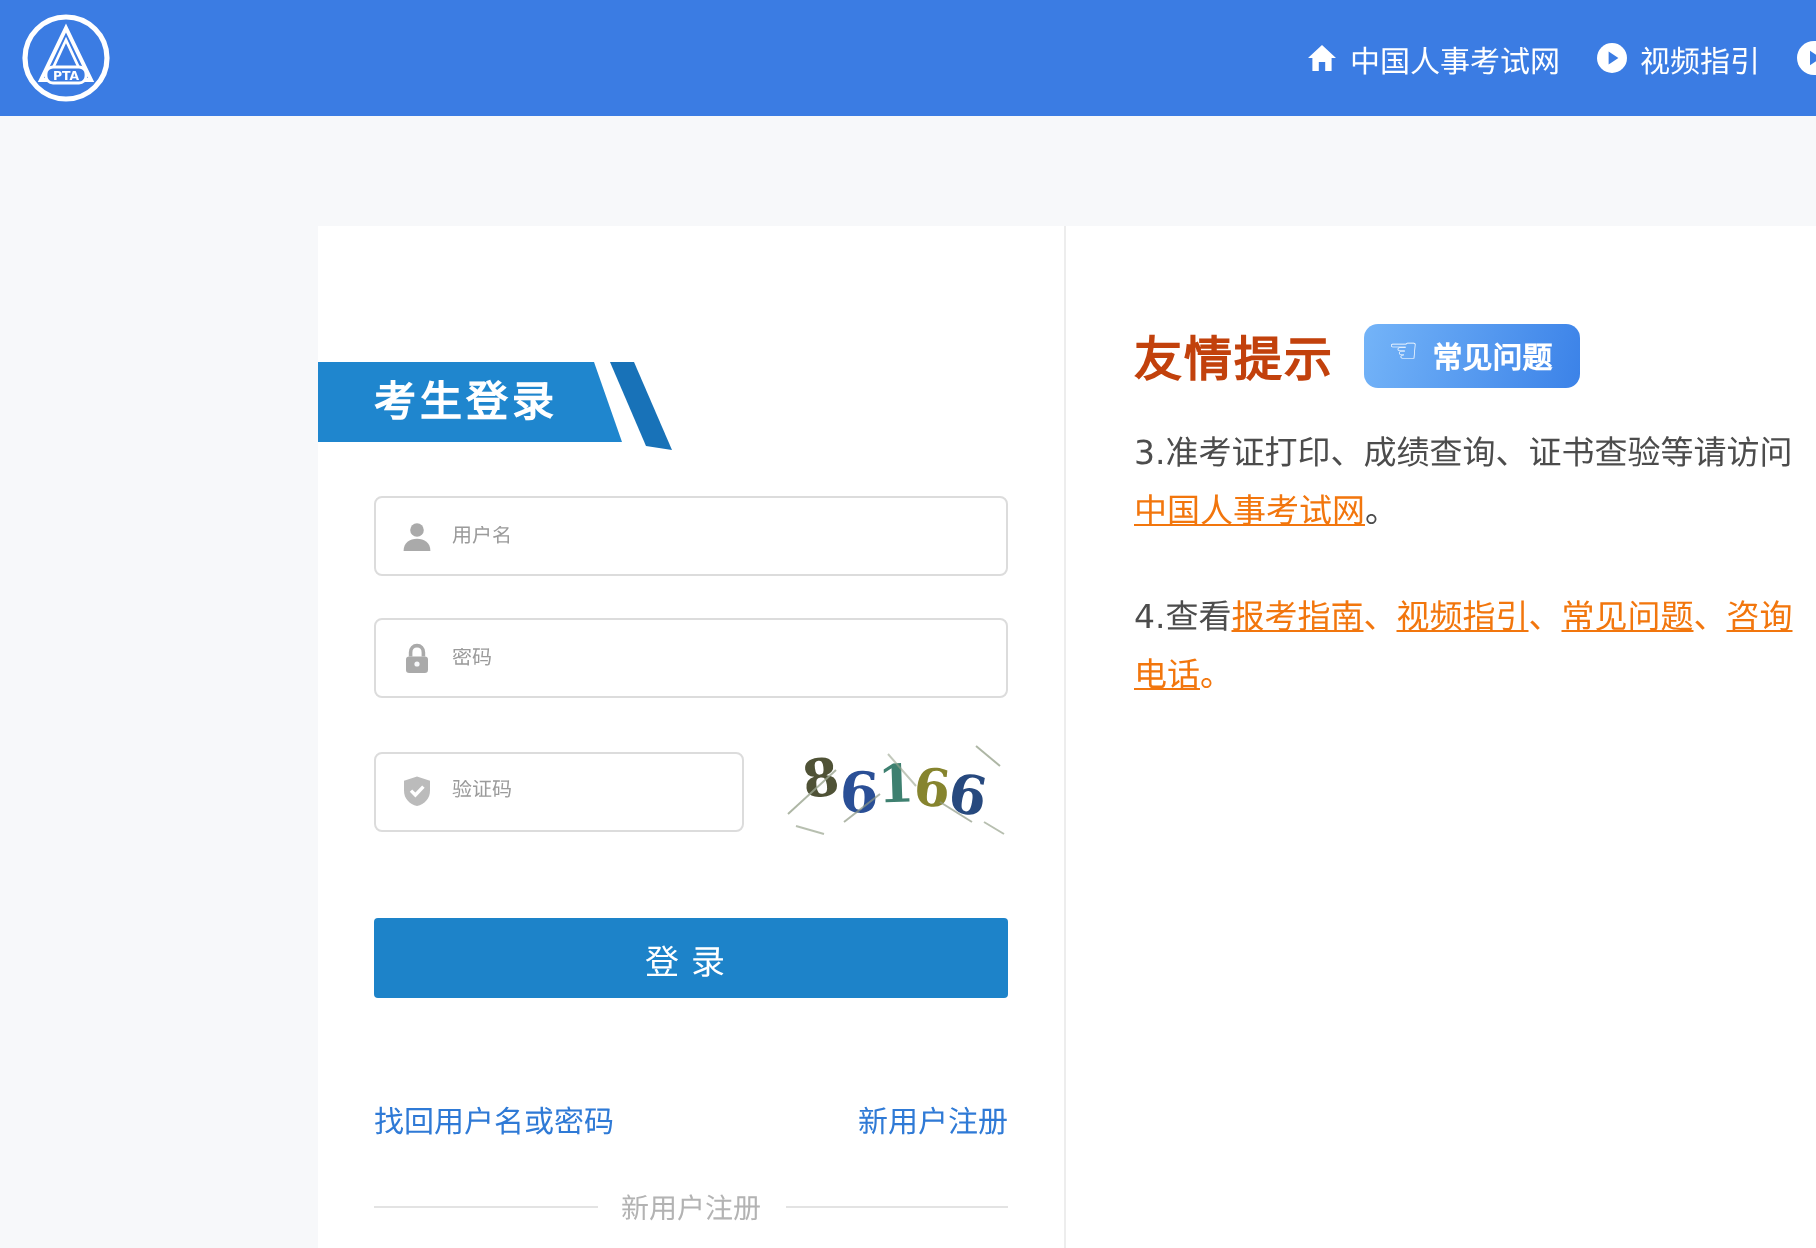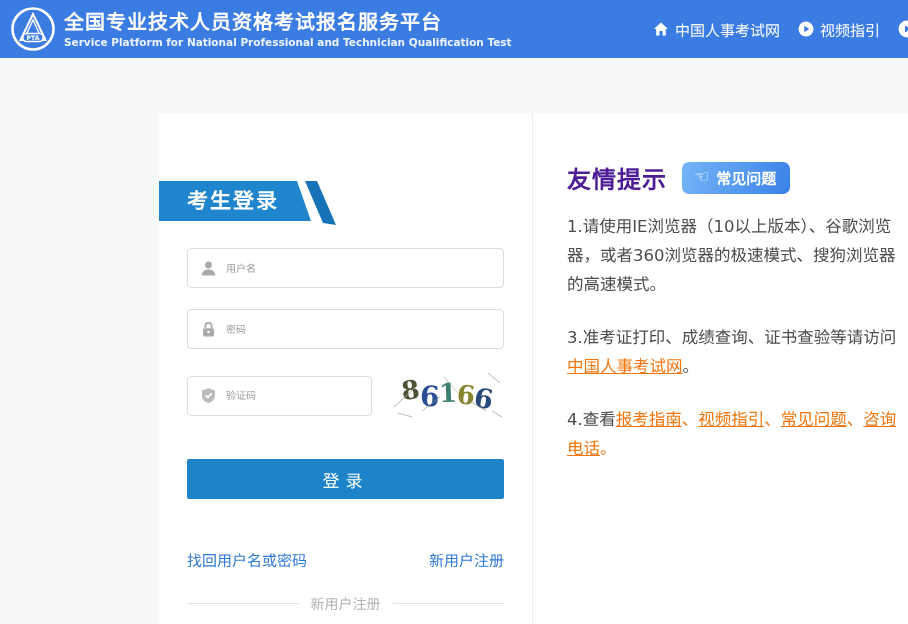--- a/index.html
+++ b/index.html
@@ -57,21 +57,21 @@
   .links-row a { color:#2f7ad6; font-size:15px; text-decoration:none; cursor:pointer;margin-top:32px; }
 
   .alt-divider { margin-top:23px; display:flex; align-items:center; gap:12px; color:#b3b3b3; font-size:14px; }
   .alt-divider::before, .alt-divider::after { content:""; flex:1; height:1px; background:#e3e3e3; }
   .alt-login { margin-top:13px; display:flex; justify-content:center; }
   .alt-circle { width:54px; height:54px; border-radius:50%; background:#f1f1f1;
                 display:flex; align-items:flex-start; justify-content:center; cursor:pointer; }
 
   
   .tips-header { display:flex; align-items:center; gap:15px; }
-  .tips-title { color:#4c1d95; font-size:24px; font-weight:bold; letter-spacing:1px; }
+  .tips-title { color:#c2410c; font-size:24px; font-weight:bold; letter-spacing:1px; }
   .faq-pill { display:flex; align-items:center; gap:7px; padding:5px 14px 6px 12px; border-radius:7px;
               background:linear-gradient(105deg,#74b4f8 0%,#3b82e8 100%);
               color:#fff; font-size:15px; font-weight:bold; text-decoration:none; cursor:pointer; }
   .faq-hand { font-size:17px; line-height:1; transform:translateY(-1px); }
   .tips-list { width:341px; margin-top:17px; font-size:16.5px; line-height:29px; color:#4c4c4c; }
   .tips-list p { margin-bottom:24px; }
   .tip-link { color:#f2760d; text-decoration:underline; cursor:pointer; }
   .orange-text { color:#f2760d; }
 </style>
 </head>
@@ -81,24 +81,20 @@
 
   <div class="header">
     <div class="header-left">
       <svg class="logo-badge" viewBox="0 0 46 46">
         <circle cx="23" cy="23" r="20.5" fill="none" stroke="#ffffff" stroke-width="2.6"></circle>
         <path d="M23 8 L35.5 34 L10.5 34 Z" fill="none" stroke="#ffffff" stroke-width="2"></path>
         <path d="M23 14 L29.5 28 L16.5 28 Z" fill="none" stroke="#ffffff" stroke-width="1.4"></path>
         <rect x="13" y="27.5" width="20" height="8" rx="3.5" fill="#3b7ce3" stroke="#ffffff" stroke-width="1.4"></rect>
         <text x="23" y="34" text-anchor="middle" font-size="6.2" font-weight="bold" fill="#ffffff" font-family="DejaVu Sans, sans-serif">PTA</text>
       </svg>
-      <div class="title-block">
-        <div class="title-cn">全国专业技术人员资格考试报名服务平台</div>
-        <div class="title-en">Service Platform for National Professional and Technician Qualification Test</div>
-      </div>
     </div>
     <div class="header-nav">
       <a class="nav-link">
         <svg class="nav-icon" viewBox="0 0 16 16">
           <path d="M8 1.5 L15 8 H12.8 V14.5 H9.6 V10 H6.4 V14.5 H3.2 V8 H1 Z" fill="#ffffff"></path>
         </svg>
         <span>中国人事考试网</span>
       </a>
       <a class="nav-link">
         <svg class="nav-icon" viewBox="0 0 16 16">
@@ -199,20 +195,19 @@
 
     <div class="tips-panel">
       <div class="tips-header">
         <div class="tips-title">友情提示</div>
         <a class="faq-pill">
           <span class="faq-hand">☜</span>
           <span>常见问题</span>
         </a>
       </div>
       <div class="tips-list">
-          <p><span>1.请使用IE浏览器（10以上版本）、谷歌浏览器，或者360浏览器的极速模式、搜狗浏览器的高速模式。</span></p>
           <p><span>3.准考证打印、成绩查询、证书查验等请访问</span><a class="tip-link">中国人事考试网</a><span>。</span></p>
           <p><span>4.查看</span><a class="tip-link">报考指南</a><span class="orange-text">、</span><a class="tip-link">视频指引</a><span class="orange-text">、</span><a class="tip-link">常见问题</a><span class="orange-text">、</span><a class="tip-link">咨询电话</a><span class="orange-text">。</span></p>
         </div>
     </div>
 
   </div>
 </div>
 
 </body></html>

